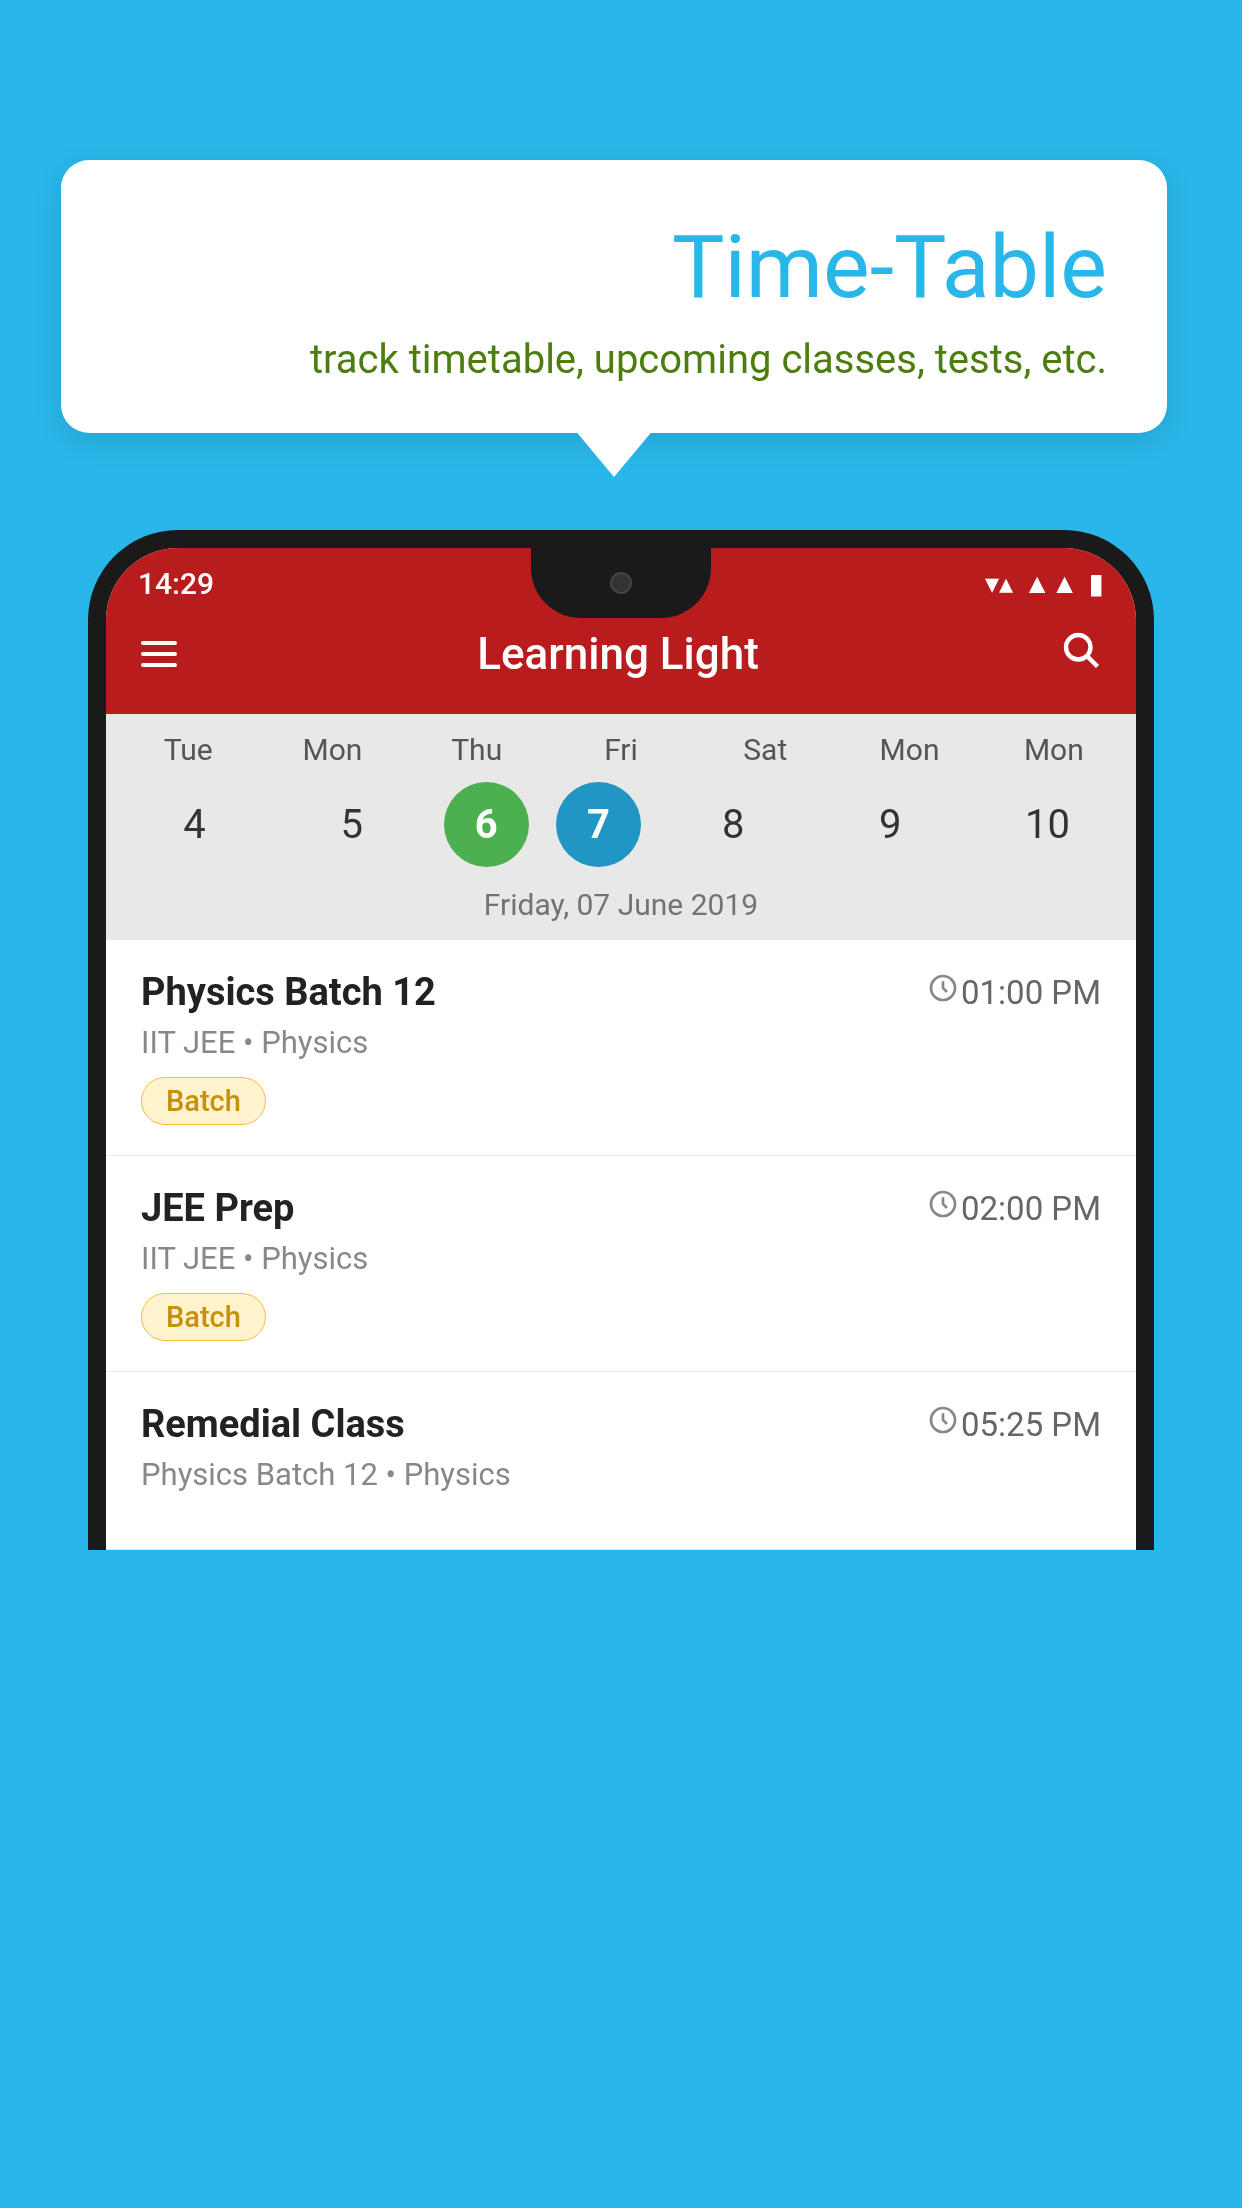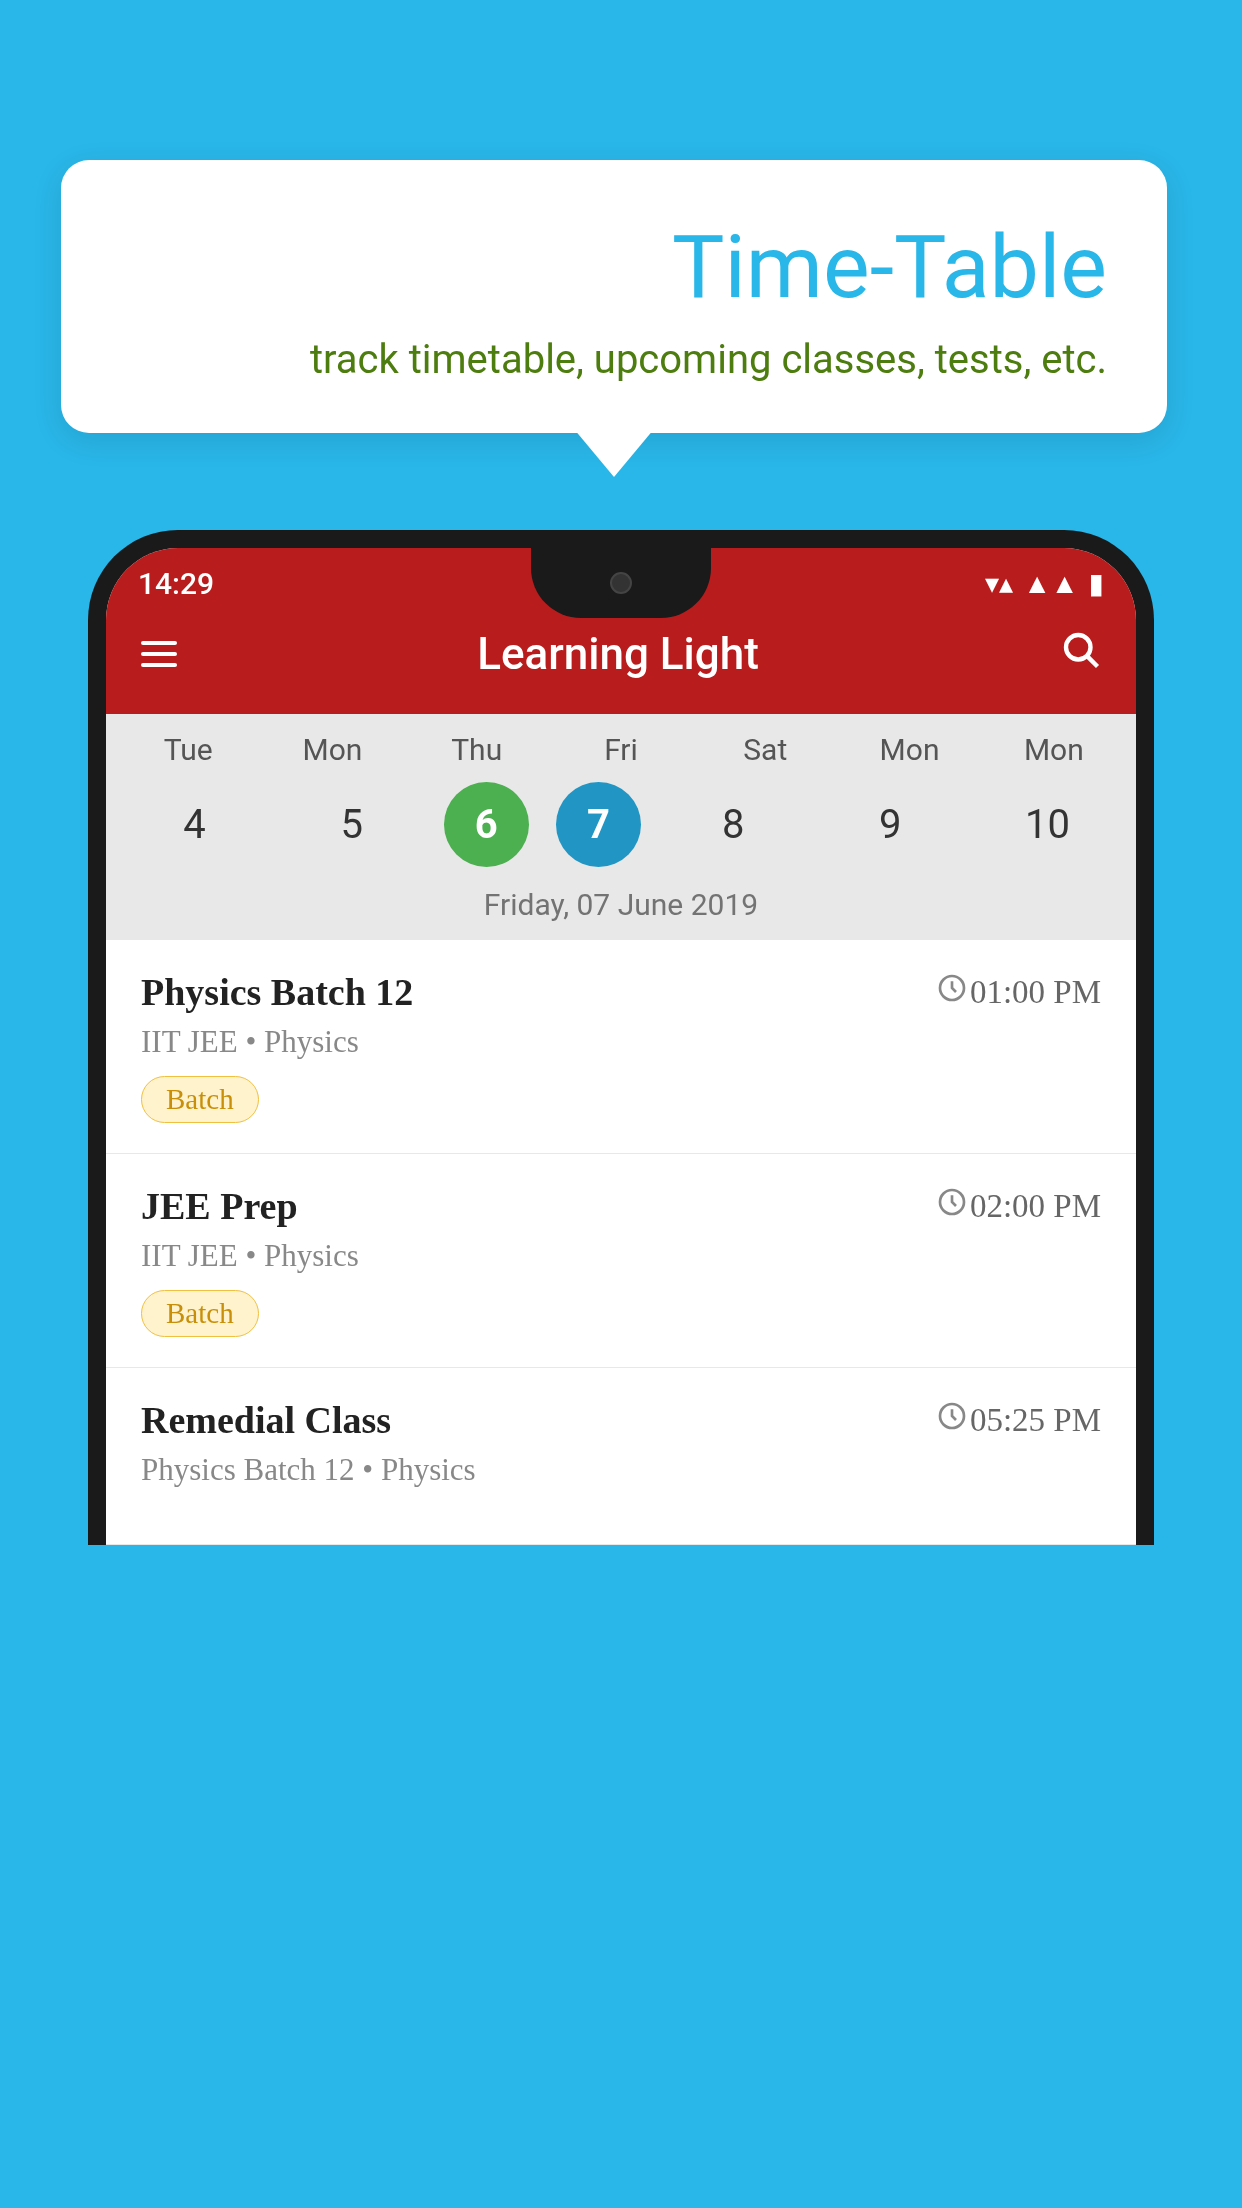--- a/index.html
+++ b/index.html
@@ -203,21 +203,20 @@
       text-align: center;
       font-size: 30px;
       color: #737373;
       padding: 10px 0 18px;
       background: #e8e8e8;
     }
 
     
     .classes-list {
       background: white;
-      font-family: Liberation Serif, serif;
     }
     .class-item {
       padding: 30px 35px;
       border-bottom: 1px solid #e8e8e8;
       background: white;
     }
     .class-header {
       display: flex;
       justify-content: space-between;
       align-items: center;

